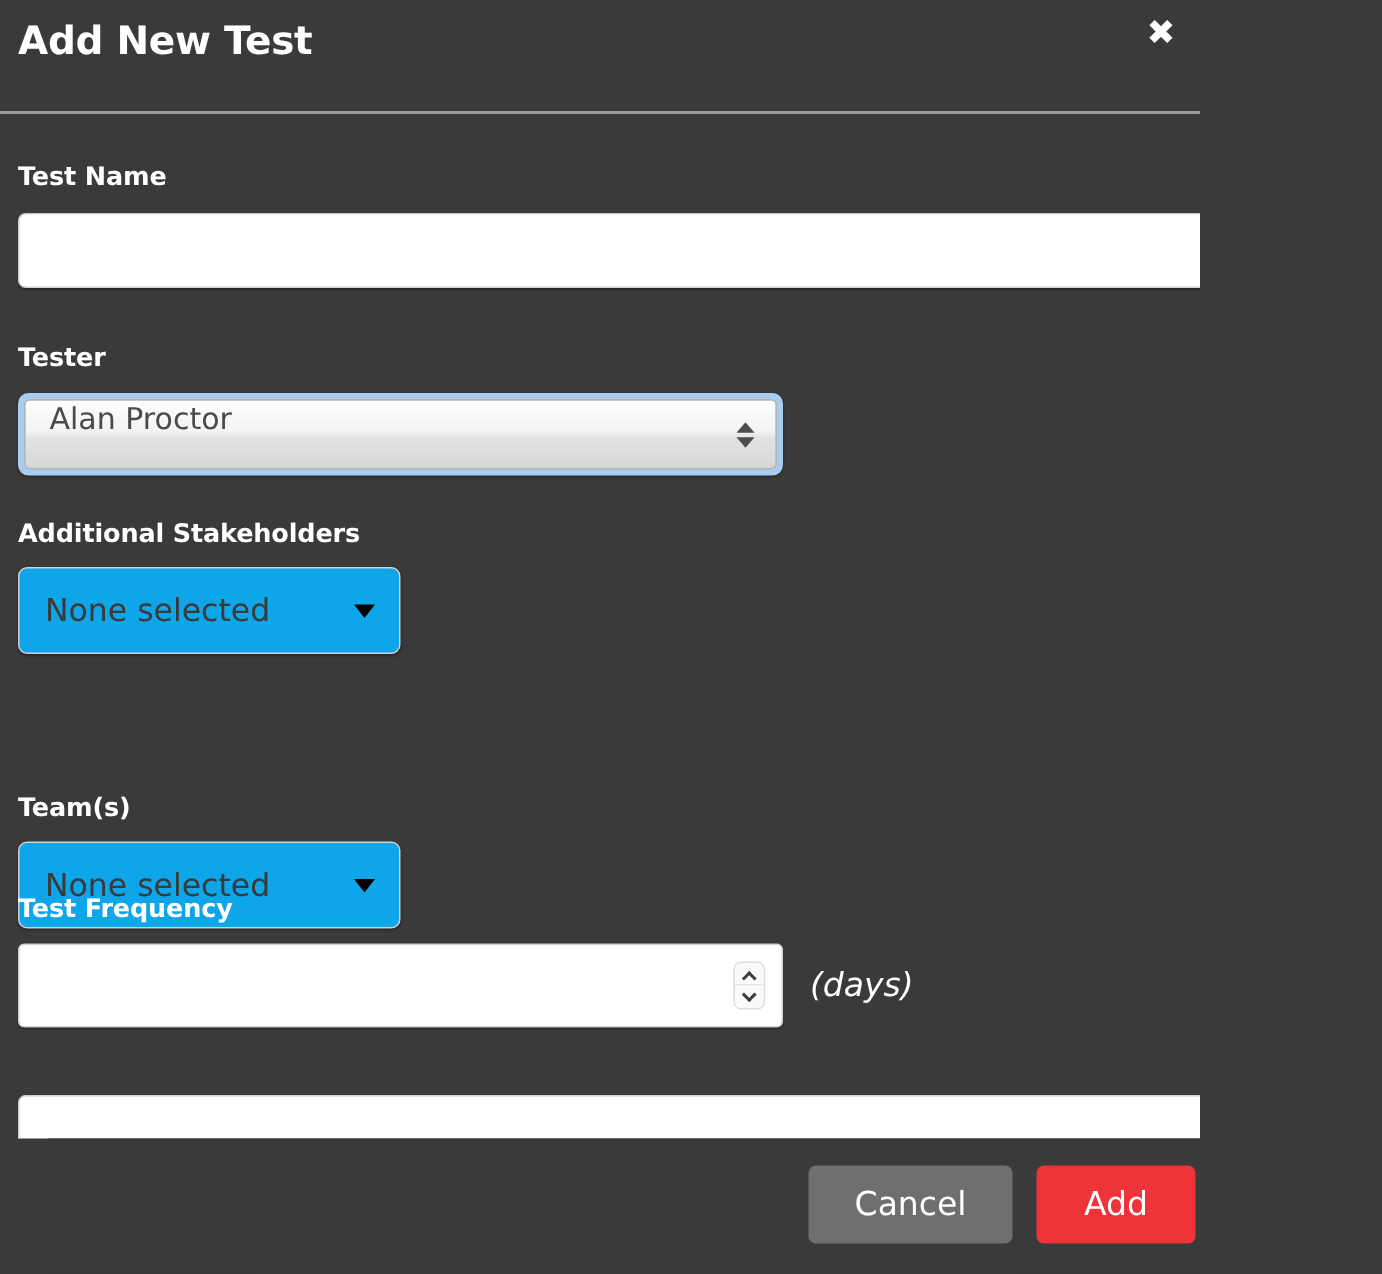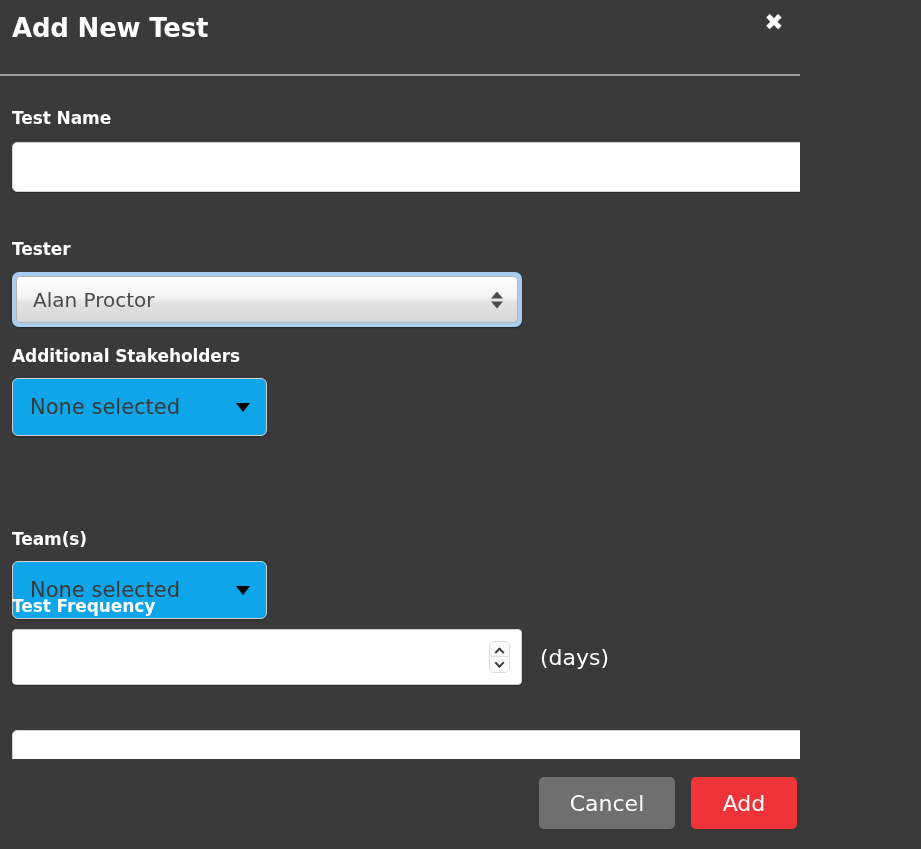--- a/index.html
+++ b/index.html
@@ -98,21 +98,20 @@
     padding: 4px;
     box-shadow: 0 1px 2px rgba(0,0,0,0.4);
   }
   .select-inner {
     position: relative;
     width: 100%; height: 100%;
     border-radius: 4px;
     border: 1px solid #b4b4b4;
     background: linear-gradient(to bottom, #fefefe 0%, #f3f3f3 45%, #e3e3e3 55%, #d6d6d6 100%);
     display: flex;
-    align-items: center;
     cursor: pointer;
   }
   .select-value {
     font-size: 20px;
     color: #4a4a4a;
     padding-left: 16px;
     font-family: "DejaVu Sans", sans-serif;
     white-space: nowrap;
   }
   .select-arrows {
@@ -216,20 +215,21 @@
     border-bottom: 2px solid #3d3d3d;
   }
   .chev.up { transform: rotate(-135deg) translate(-2px,-2px); }
   .chev.down { transform: rotate(45deg) translate(-1px,-1px); }
 
   .days-label {
     color: #ffffff;
     font-size: 22px;
     margin-left: 18px;
     white-space: nowrap;
+    font-style: italic;
   }
 
   
   #modal-footer {
     position: relative;
     flex: 0 0 90px;
     height: 90px;
     display: flex;
     align-items: flex-start;
     justify-content: flex-end;
@@ -263,21 +263,21 @@
     <button id="close-button">✖</button>
   </div>
 
   <div id="modal-body">
 
     <div class="field-group" style="position:absolute; left:12px; top:32px;">
       <div class="field-label">Test Name</div>
       <input class="text-input" type="text" style="margin-top: 14px;" placeholder="">
     </div>
 
-    <div class="field-group" style="position:absolute; left:12px; top:163px;">
+    <div class="field-group" style="position:absolute; left:12px; top:153px;">
       <div class="field-label">Tester</div>
       <div class="select-wrap" style="margin-top:13px;">
         <div class="select-inner">
           <span class="select-value">Alan Proctor</span>
           <span class="select-arrows">
             <span class="tri-up"></span>
             <span class="tri-down"></span>
           </span>
         </div>
       </div>

